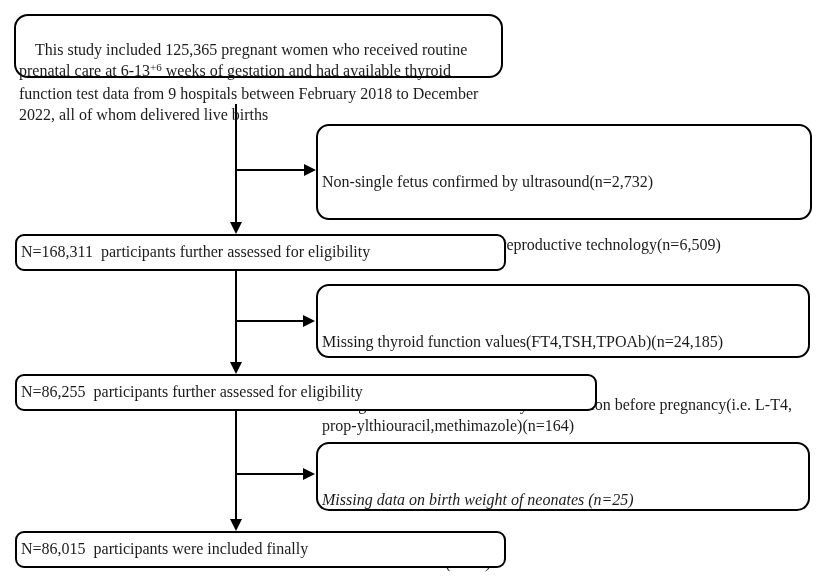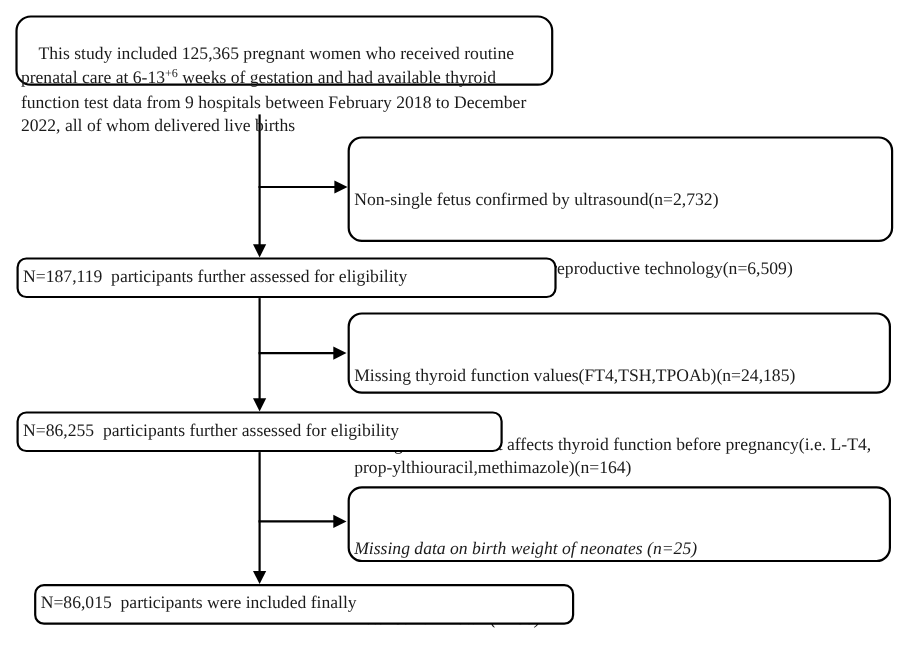--- a/index.html
+++ b/index.html
@@ -87,35 +87,35 @@
     <span>This study included 125,365 pregnant women who received routine prenatal care at 6-13</span><span class="sup">+6</span><span> weeks of gestation and had available thyroid function test data from 9 hospitals between February 2018 to December 2022, all of whom delivered live births</span>
   </div>
 
   <div class="box box-exclusion" style="left:316px; top:124px; width:496px; height:96px;">
     <div class="exclusion-item">Non-single fetus confirmed by ultrasound(n=2,732)</div>
     <div class="exclusion-item">Pregnancy through assisted reproductive technology(n=6,509)</div>
     <div class="exclusion-item">A history of thyroid disease(i.e. thyroid dysfunction, thyroid surgery,thyroiditis, cystic or neoplastic lesions)(n=5,520)</div>
   </div>
 
   <div class="box box-count" style="left:15px; top:234px; width:491px; height:37px;">
-    <span>N=187,119  participants further assessed for eligibility</span>
+    <span>N=168,311  participants further assessed for eligibility</span>
   </div>
 
   <div class="box box-exclusion" style="left:316px; top:284px; width:494px; height:74px;">
     <div class="exclusion-item">Missing thyroid function values(FT4,TSH,TPOAb)(n=24,185)</div>
     <div class="exclusion-item">Taking medicine that affects thyroid function before pregnancy(i.e. L-T4, prop-ylthiouracil,methimazole)(n=164)</div>
   </div>
 
-  <div class="box box-count" style="left:15px; top:374px; width:442px; height:37px;">
+  <div class="box box-count" style="left:15px; top:374px; width:582px; height:37px;">
     <span>N=86,255  participants further assessed for eligibility</span>
   </div>
 
   <div class="box box-exclusion" style="left:316px; top:442px; width:494px; height:69px;font-style:italic;">
     <div class="exclusion-item">Missing data on birth weight of neonates (n=25)</div>
     <div class="exclusion-item">Fetal sex unknown (n=39)</div>
     
   </div>
 
-  <div class="box box-count" style="left:15px; top:531px; width:491px; height:37px;margin-left:16px;">
+  <div class="box box-count" style="left:15px; top:531px; width:491px; height:37px;">
     <span>N=86,015  participants were included finally</span>
   </div>
 
 </div>
 
 </body></html>

